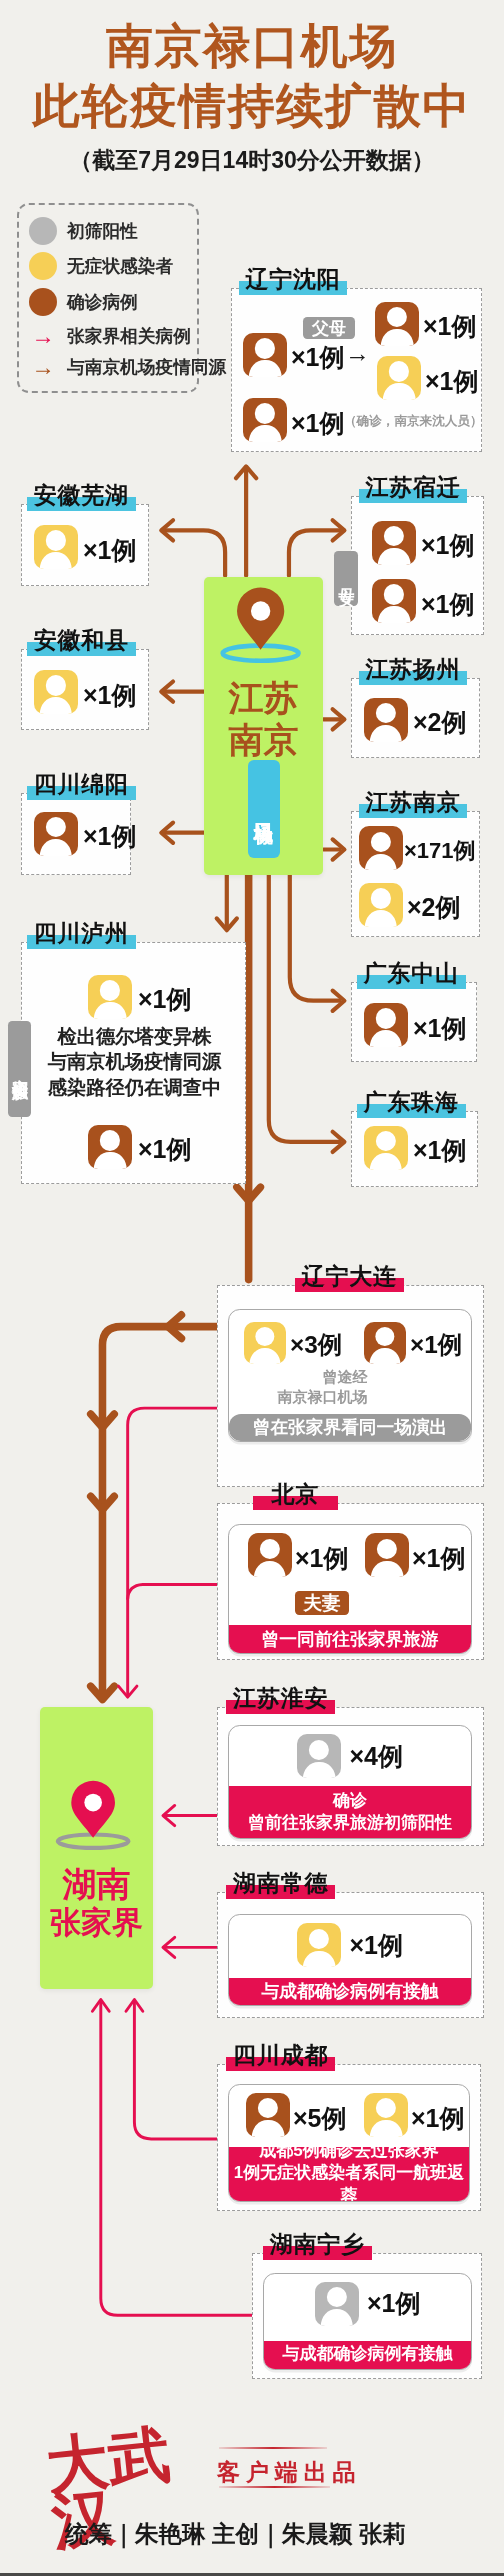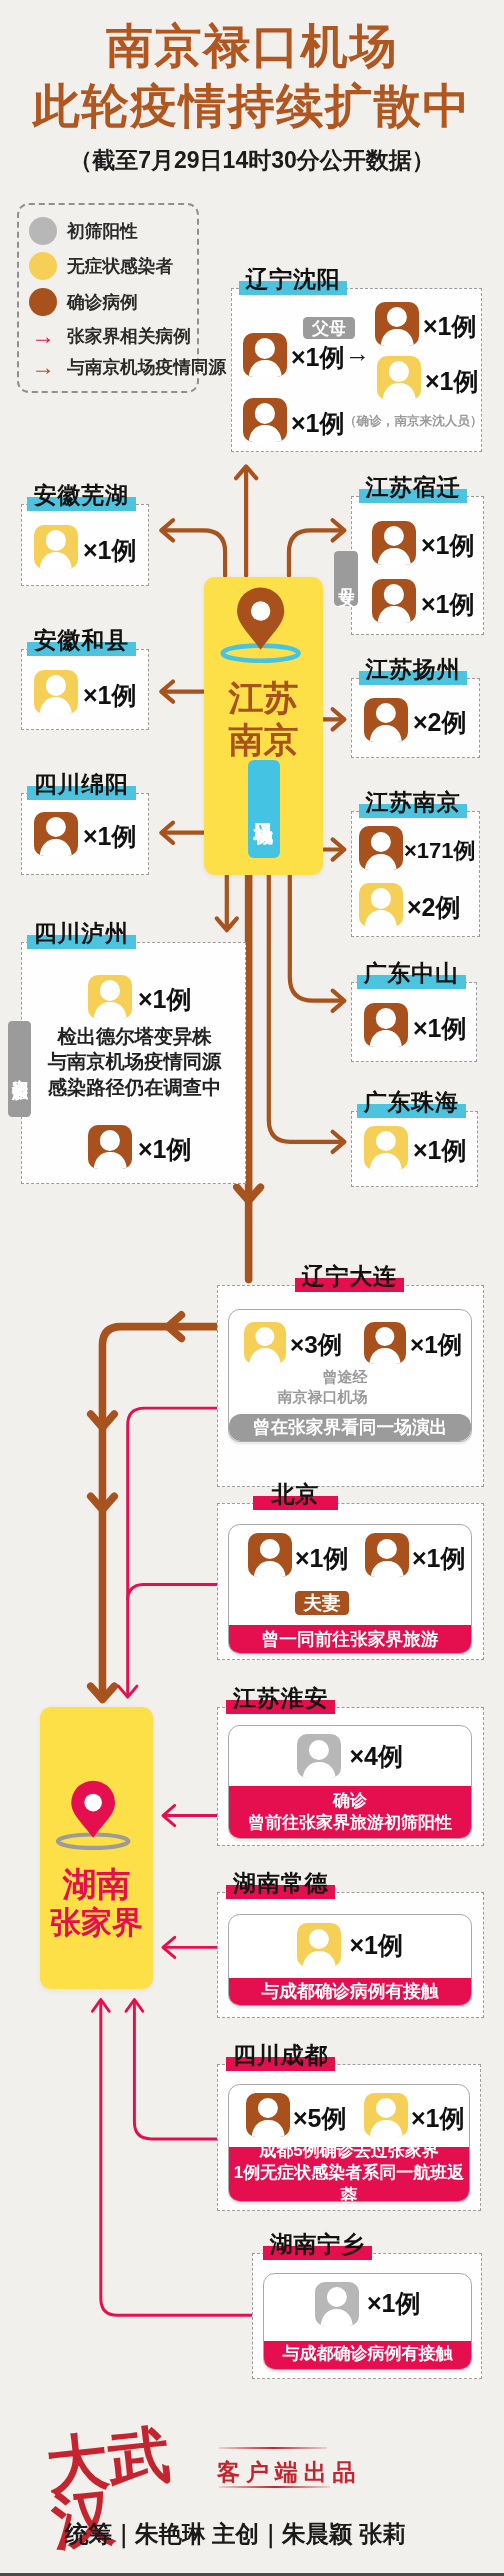--- a/index.html
+++ b/index.html
@@ -44,21 +44,21 @@
   
   .card{position:absolute;background:#fff;border:1.7px solid #a8a8a8;border-radius:11.8px;overflow:hidden;
         box-sizing:border-box;box-shadow:0 2.5px 0 rgba(0,0,0,.07);}
   .card-banner{position:absolute;left:0;right:0;bottom:0;color:#fff;font-weight:800;text-align:center;
                display:flex;flex-direction:column;justify-content:center;line-height:1.3;}
   .banner-gray{background:#9b9b9b;border-radius:12px;} .banner-pink{background:#e50f50;}
   .crow{position:absolute;left:0;right:0;display:flex;justify-content:center;align-items:center;column-gap:8.4px;}
   .crow .person{position:relative;flex:0 0 auto;}
   .crow .count{position:relative;}
   
-  .node{position:absolute;background:#fde047;border-radius:11px;z-index:2;box-shadow:0 1.7px 5px rgba(0,0,0,.06);}
+  .node{position:absolute;background:#bef264;border-radius:5px;z-index:2;box-shadow:0 1.7px 5px rgba(0,0,0,.06);}
   .node-name{position:absolute;left:0;right:0;text-align:center;font-weight:900;line-height:1;}
   .nanjing-c{color:#a8511d;} .zjj-c{color:#e50f50;}
   .node-badge{position:absolute;left:50%;transform:translateX(-50%);background:#45c3e3;color:#fff;
               font-weight:800;font-size:19.3px;border-radius:5.9px;writing-mode:vertical-rl;
               text-orientation:upright;display:flex;align-items:center;justify-content:center;z-index:3;}
   .black-arrow{position:absolute;font-size:25px;font-weight:900;color:#1d1d1d;}
   .para{position:absolute;text-align:center;font-weight:800;color:#222;}
   
   .logo{position:absolute;font-family:"Liberation Serif","DejaVu Serif",serif;font-weight:900;
         color:#c5242e;transform:rotate(-6deg);line-height:.9;z-index:2;}
@@ -178,21 +178,21 @@
     <div class="person asym" style="left:11.8px;top:20px;"></div>
     <div class="count" style="left:61px;top:29px;">×1例</div>
   </div>
 
   <div class="dashed-box" style="left:21px;top:649px;width:128px;height:81px;">
     <div class="rtitle" style="top:-22px;left:5px;"><span class="hl hl-cyan">安徽和县</span></div>
     <div class="person asym" style="left:11.8px;top:20px;"></div>
     <div class="count" style="left:61px;top:29px;">×1例</div>
   </div>
 
-  <div class="dashed-box" style="left:21px;top:793px;width:128px;height:82px;text-decoration:underline;">
+  <div class="dashed-box" style="left:21px;top:793px;width:110px;height:82px;text-decoration:underline;">
     <div class="rtitle" style="top:-22px;left:5px;"><span class="hl hl-cyan">四川绵阳</span></div>
     <div class="person confirmed" style="left:11.8px;top:17.7px;"></div>
     <div class="count" style="left:61px;top:26px;">×1例</div>
   </div>
 
   <div class="dashed-box" style="left:351px;top:496px;width:133px;height:139px;">
     <div class="rtitle" style="top:-22px;left:6.7px;"><span class="hl hl-cyan">江苏宿迁</span></div>
     <div class="person confirmed" style="left:20px;top:23.5px;"></div>
     <div class="count" style="left:69px;top:32px;">×1例</div>
     <div class="person confirmed" style="left:20px;top:82px;"></div>

